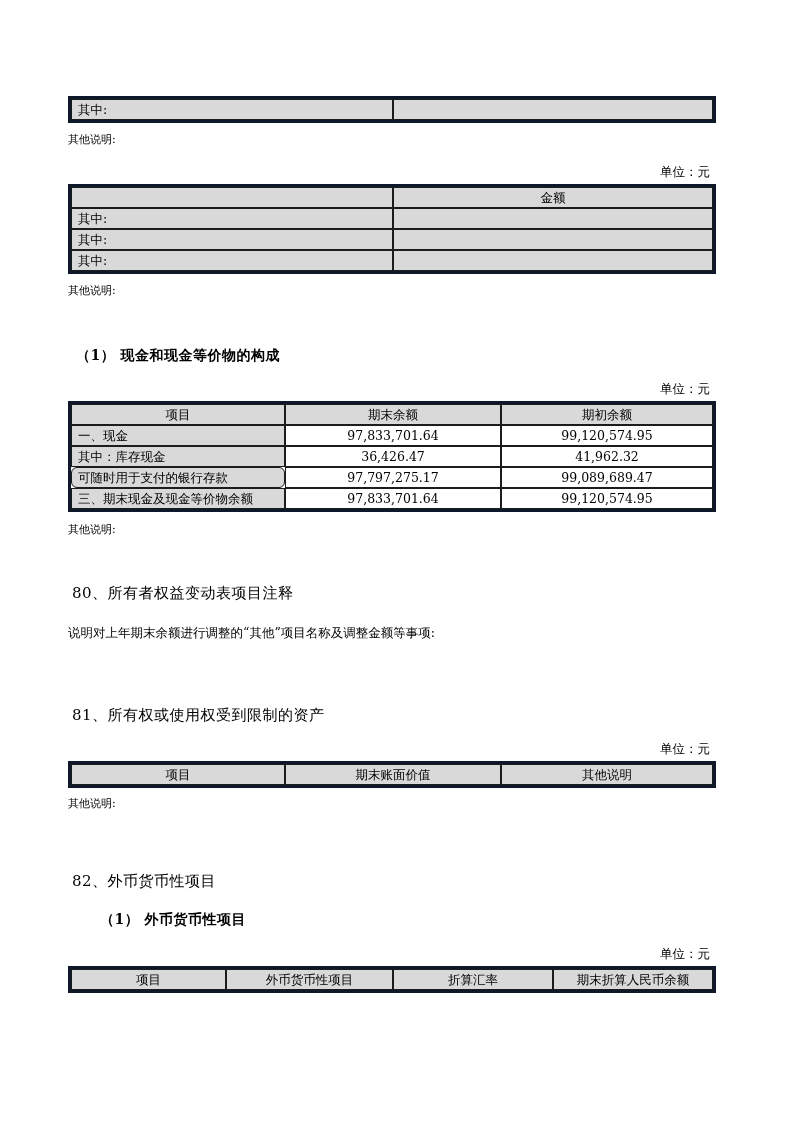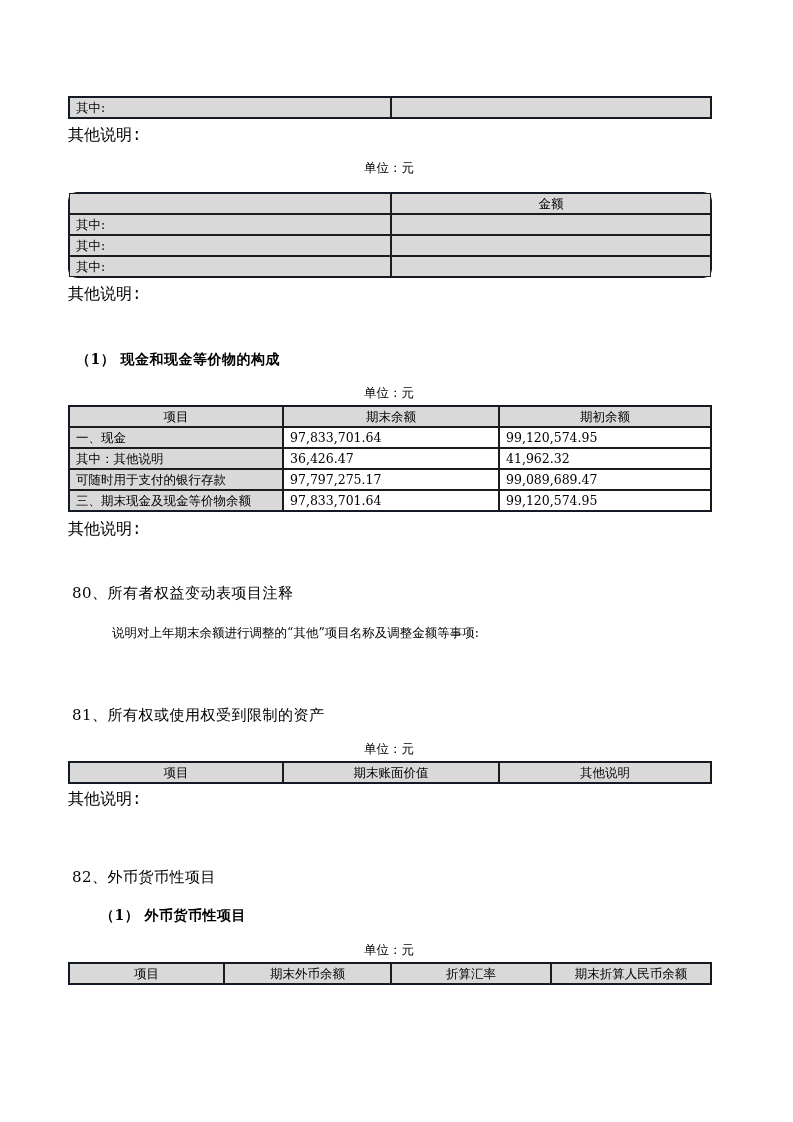--- a/index.html
+++ b/index.html
@@ -19,49 +19,48 @@
   .content {
     margin-left: 68px;
     width: 642px;
   }
   
   table.doc-table {
     border-collapse: separate;
     border-spacing: 0;
     width: 642px;
     table-layout: fixed;
-    border: 1px solid #0f172a;
+    border: 3px solid #0f172a;
   }
   table.doc-table td, table.doc-table th {
     border: 1px solid #1c1c1c;
     height: 19px;
     padding: 0 6px;
     font-size: 12.5px;
     font-weight: normal;
     line-height: 19px;
     vertical-align: middle;
     overflow: hidden;
     white-space: nowrap;
   }
   .cell-gray { background: #d9d9d9; }
   .cell-white { background: #ffffff; }
   .cell-center { text-align: center; }
   .cell-left { text-align: left; }
-  .cell-right { text-align: left; padding-right: 9px; margin-top: 48px; }
-  .indent-2 { padding-left: 38px; }
+  .cell-right { text-align: center; padding-right: 9px; margin-top: 48px; }
+  .indent-2 { padding-left: 38px; border-radius: 6px; }
 
   .note-line {
-    font-size: 16px;
+    font-size: 11px;
     line-height: 16px;
-    font-family: Liberation Mono, monospace;
   }
   .unit-line {
     font-size: 12.5px;
     line-height: 16px;
-    text-align: center;
+    text-align: right;
   }
   .heading-sub {
     font-size: 14px;
     font-weight: bold;
     line-height: 18px;
     padding-left: 8px;
     letter-spacing: 0.5px;
   }
   .heading-num {
     font-size: 15px;
@@ -73,28 +72,28 @@
   .para {
     font-size: 12.5px;
     line-height: 17px;
   }
 
   
   .mt-top      { padding-top: 96px; }
   .m-note1     { margin-top: 9px;  }
   .m-head3     { margin-top: 46px; }
   .m-unit3     { margin-top: 16px; }
-  .m-table3    { margin-top: 16px; border-radius: 9px;  }
+  .m-table3    { margin-top: 4px;  }
   .m-note3     { margin-top: 9px;  }
   .m-head4     { margin-top: 47px; }
   .m-unit4     { margin-top: 17px; }
   .m-table4    { margin-top: 4px;  }
   .m-note4     { margin-top: 10px; }
   .m-head80    { margin-top: 46px; }
-  .m-para80    { margin-top: 21px; margin-left: 44px; }
+  .m-para80    { margin-top: 21px; }
   .m-head81    { margin-top: 65px; }
   .m-unit81    { margin-top: 16px; }
   .m-table81   { margin-top: 4px;  }
   .m-note81    { margin-top: 8px;  }
   .m-head82    { margin-top: 60px; }
   .m-head82s   { margin-top: 19px; margin-left: 24px; }
   .m-unit82    { margin-top: 18px; }
   .m-table82   { margin-top: 4px;  }
 </style>
 </head>
@@ -157,21 +156,21 @@
         <th class="cell-gray cell-center">项目</th>
         <th class="cell-gray cell-center">期末余额</th>
         <th class="cell-gray cell-center">期初余额</th>
       </tr>
       <tr>
         <td class="cell-gray cell-left">一、现金</td>
         <td class="cell-white cell-right">97,833,701.64</td>
         <td class="cell-white cell-right">99,120,574.95</td>
       </tr>
       <tr>
-        <td class="cell-gray cell-left">其中：其他说明</td>
+        <td class="cell-gray cell-left">其中：库存现金</td>
         <td class="cell-white cell-right">36,426.47</td>
         <td class="cell-white cell-right">41,962.32</td>
       </tr>
       <tr>
         <td class="cell-gray cell-left indent-2">可随时用于支付的银行存款</td>
         <td class="cell-white cell-right">97,797,275.17</td>
         <td class="cell-white cell-right">99,089,689.47</td>
       </tr>
       <tr>
         <td class="cell-gray cell-left">三、期末现金及现金等价物余额</td>
@@ -209,21 +208,21 @@
     <table class="doc-table m-table82">
       <colgroup>
           <col style="width:155px">
           <col style="width:167px">
           <col style="width:160px">
           <col style="width:160px">
         </colgroup>
       <tbody>
           <tr>
         <th class="cell-gray cell-center">项目</th>
-        <th class="cell-gray cell-center">期末外币余额</th>
+        <th class="cell-gray cell-center">外币货币性项目</th>
         <th class="cell-gray cell-center">折算汇率</th>
         <th class="cell-gray cell-center">期末折算人民币余额</th>
       </tr>
     </tbody>
       </table>
 
   </div>
 </div>
 
 </body></html>

